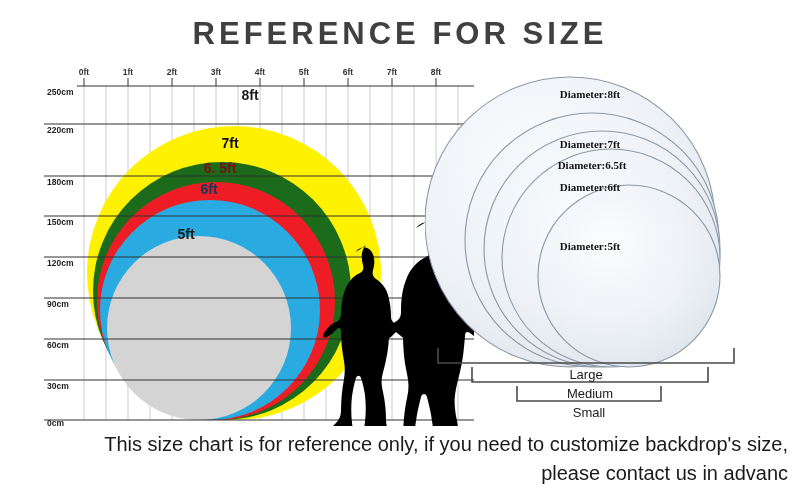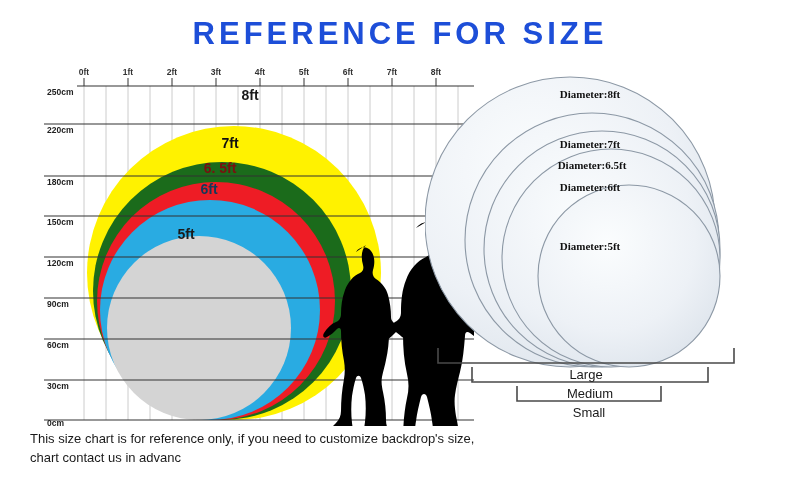--- a/index.html
+++ b/index.html
@@ -25,21 +25,21 @@
   .title {
     position: absolute;
     left: 0;
     top: 18px;
     width: 800px;
     text-align: center;
     font-family: "Liberation Sans", sans-serif;
     font-size: 31px;
     font-weight: 700;
     letter-spacing: 4px;
-    color: #1d4ed8;
+    color: #404040;
     line-height: 1;
     white-space: nowrap;
   }
 
   
   .panel-left {
     position: absolute;
     left: 0;
     top: 64px;
     width: 430px;
@@ -51,26 +51,26 @@
     left: 425px;
     top: 60px;
     width: 375px;
     height: 370px;
     text-align: center;
   }
 
   
   .caption {
     position: absolute;
-    left: 30px;
+    left: 48px;
     top: 430px;
     width: 740px;
-    text-align: left;
-    font-family: "Liberation Sans", sans-serif;
-    font-size: 13px;
+    text-align: right;
+    font-family: "Liberation Sans", sans-serif;
+    font-size: 20px;
     font-weight: 400;
     color: #1a1a1a;
     line-height: 1.45;
   }
   .caption-line { display: block; }
 
   svg { display: block; }
 
   .axis-tick-label {
     font-family: "Liberation Sans", sans-serif;
@@ -267,16 +267,16 @@
       <g>
         <text class="bracket-label" x="161" y="319" text-anchor="middle">Large</text>
         <text class="bracket-label" x="165" y="338" text-anchor="middle">Medium</text>
         <text class="bracket-label" x="164" y="357" text-anchor="middle">Small</text>
       </g>
     </svg>
   </div>
 
   <div class="caption">
     <span class="caption-line">This size chart is for reference only, if you need to customize backdrop's size,</span>
-    <span class="caption-line">chart contact us in advanc</span>
+    <span class="caption-line">please contact us in advanc</span>
   </div>
 
 </div>
 
 </body></html>

